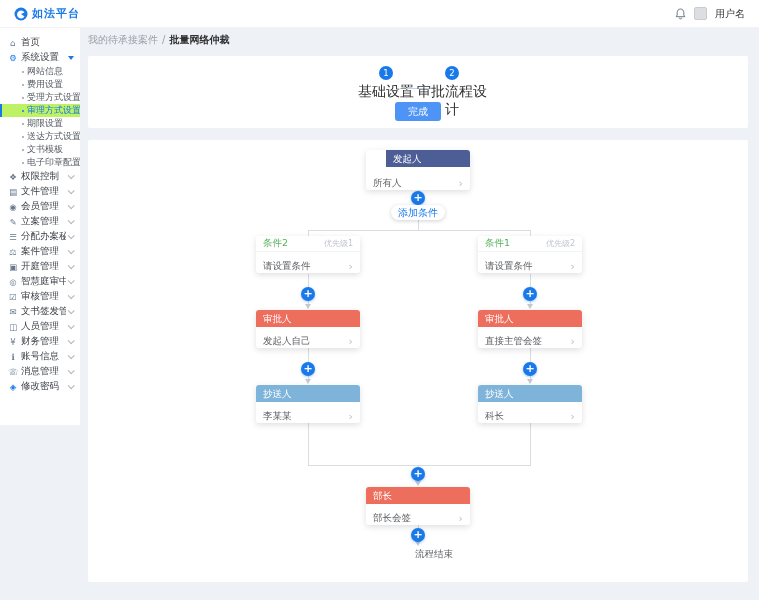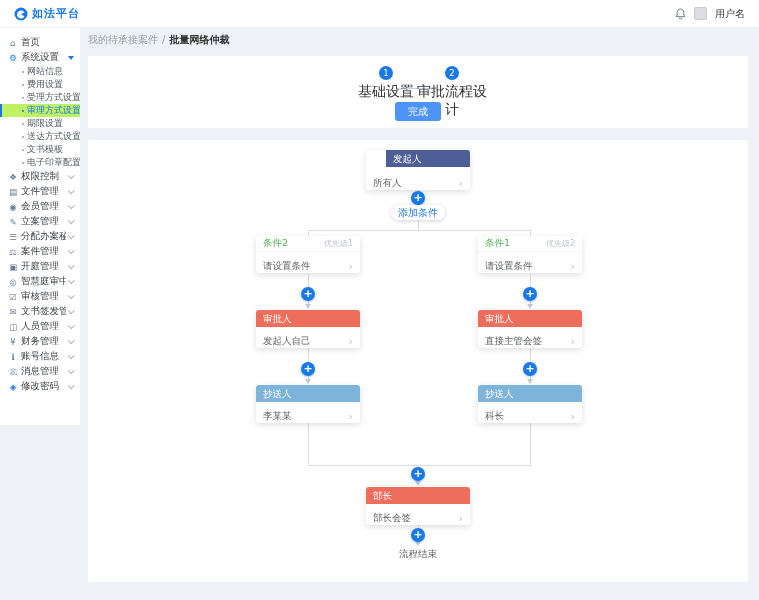--- a/index.html
+++ b/index.html
@@ -123,21 +123,21 @@
     font-size:9.5px; color:#606266; white-space:nowrap;
   }
   .node-bd .chev{ margin-left:auto; color:#b9bec8; font-size:11px; }
   .node.small .node-bd{ height:21px; }
   .cond-hd{
     height:16px; display:flex; align-items:center; padding:0 7px;
     border-bottom:1px solid #f3f4f6;
   }
   .cond-title{ font-size:9.5px; color:var(--green); }
   .cond-pri{ margin-left:auto; font-size:8px; color:#c0c4cc; }
-  .end-label{ position:absolute; left:295px; top:408px; width:70px; text-align:center; font-size:9.5px; color:#606266; }
+  .end-label{ position:absolute; left:295px; top:408px; width:70px; text-align:right; font-size:9.5px; color:#606266; }
 </style>
 </head>
 <body>
 
 <div class="top-header">
   <div class="logo-wrap">
     <svg width="14" height="14" viewBox="0 0 14 14">
       <circle cx="7" cy="7" r="6.5" fill="#1a79e9"></circle>
       <path d="M10.5 5.5 A4 4 0 1 0 10.5 9.5 L7 7 Z" fill="#ffffff"></path>
     </svg>

